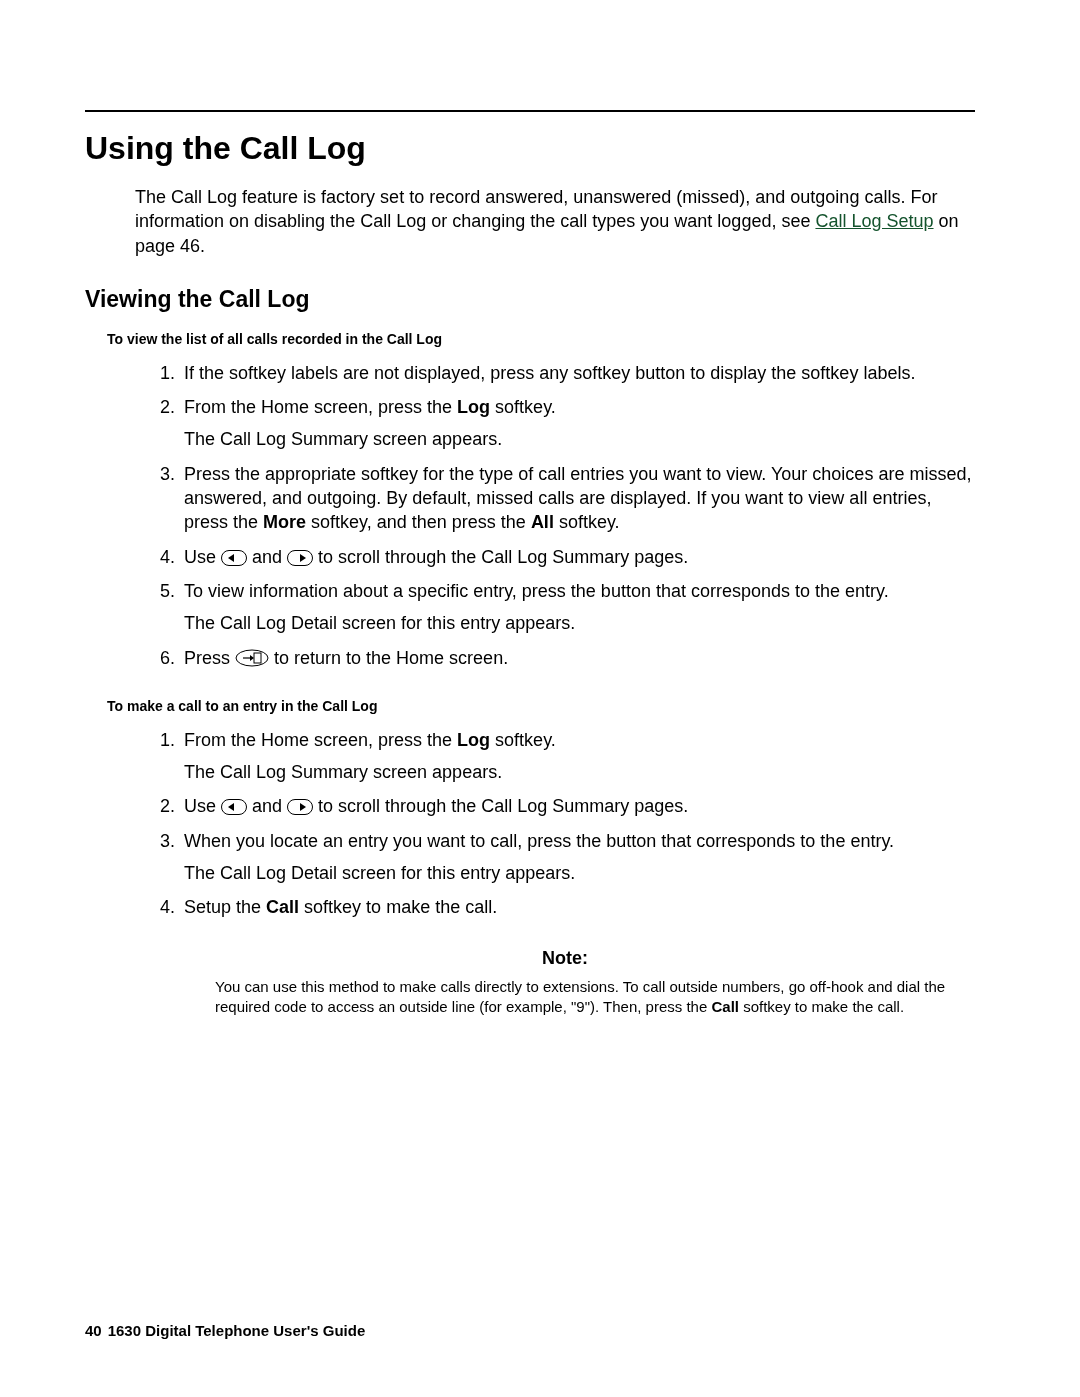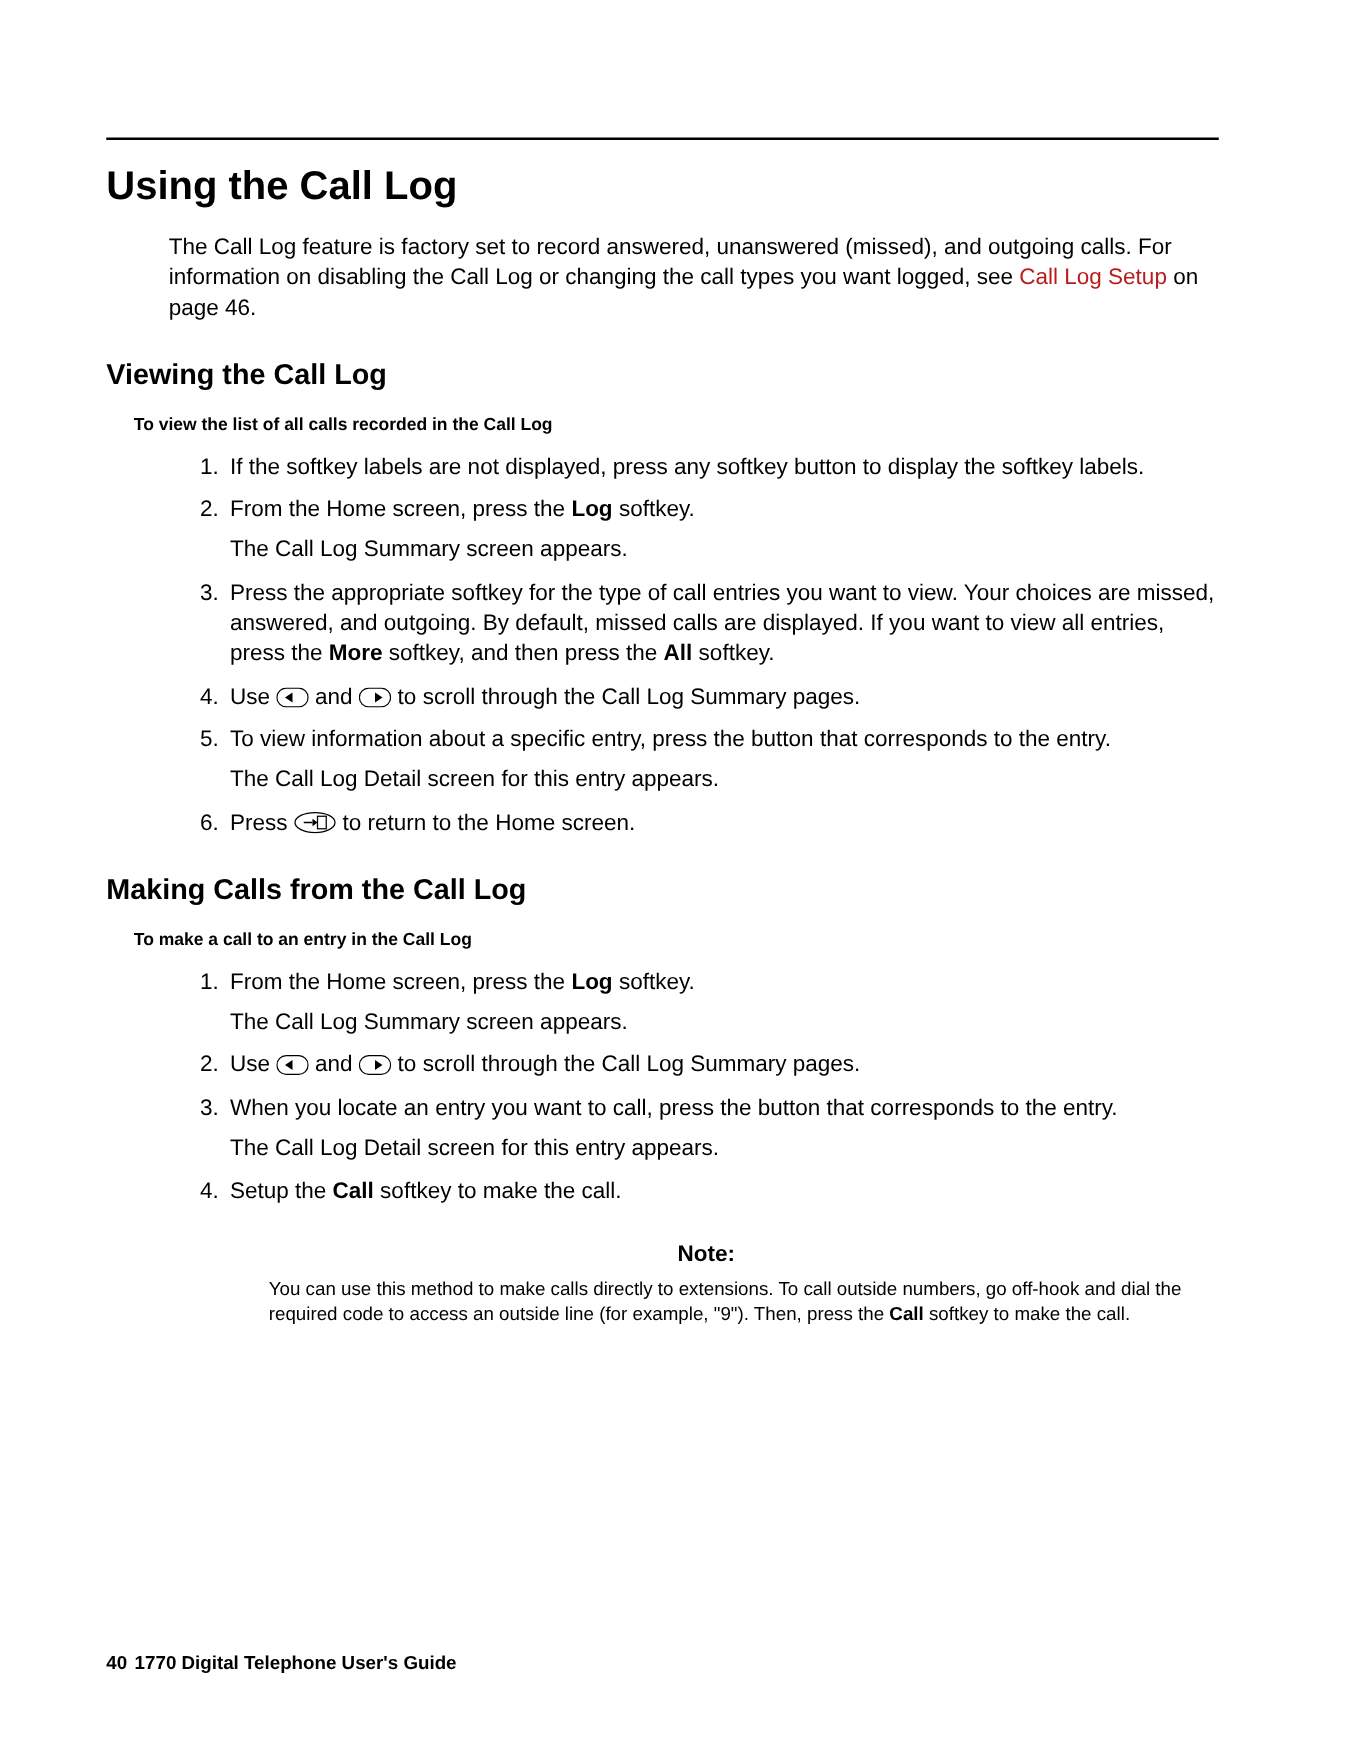--- a/index.html
+++ b/index.html
@@ -24,21 +24,22 @@
     font-size: 32px;
     font-weight: bold;
     margin: 0 0 18px 0;
   }
   .intro {
     font-size: 18px;
     line-height: 1.35;
     margin: 0 0 28px 50px;
   }
   .link {
-    color: #b91c1c;
+    color: #14532d;
+    text-decoration: underline;
   }
   h2 {
     font-size: 23px;
     font-weight: bold;
     margin: 0 0 18px 0;
   }
   h3 {
     font-size: 14px;
     font-weight: bold;
     margin: 0 0 14px 22px;
@@ -138,21 +139,20 @@
       <svg class="icon" width="34" height="18" viewBox="0 0 34 18">
           <ellipse cx="17" cy="9" rx="16" ry="8" fill="#fff" stroke="#000" stroke-width="1"></ellipse>
           <line x1="8" y1="9" x2="15" y2="9" stroke="#000" stroke-width="1.2"></line>
           <polygon points="15,6 15,12 19,9" fill="#000"></polygon>
           <rect x="19" y="4" width="7" height="10" fill="none" stroke="#000" stroke-width="1"></rect>
         </svg>
       <span> to return to the Home screen.</span>
     </li>
   </ol>
 
-  <h2>Making Calls from the Call Log</h2>
   <h3>To make a call to an entry in the Call Log</h3>
 
   <ol>
     <li>
       <span>From the Home screen, press the </span><span class="bold">Log</span><span> softkey.</span>
       <span class="subtext">The Call Log Summary screen appears.</span>
     </li>
 
     <li>
       <span>Use </span>
@@ -177,16 +177,16 @@
       <span>Setup the </span><span class="bold">Call</span><span> softkey to make the call.</span>
     </li>
   </ol>
 
   <div class="note-label">Note:</div>
   <div class="note-body">
     <span>You can use this method to make calls directly to extensions. To call outside numbers, go off-hook and dial the required code to access an outside line (for example, "9"). Then, press the </span><span class="bold">Call</span><span> softkey to make the call.</span>
   </div>
 
   <div class="footer">
-    <span class="pagenum">40</span><span>1770 Digital Telephone User's Guide</span>
+    <span class="pagenum">40</span><span>1630 Digital Telephone User's Guide</span>
   </div>
 
 </div>
 
 </body></html>

